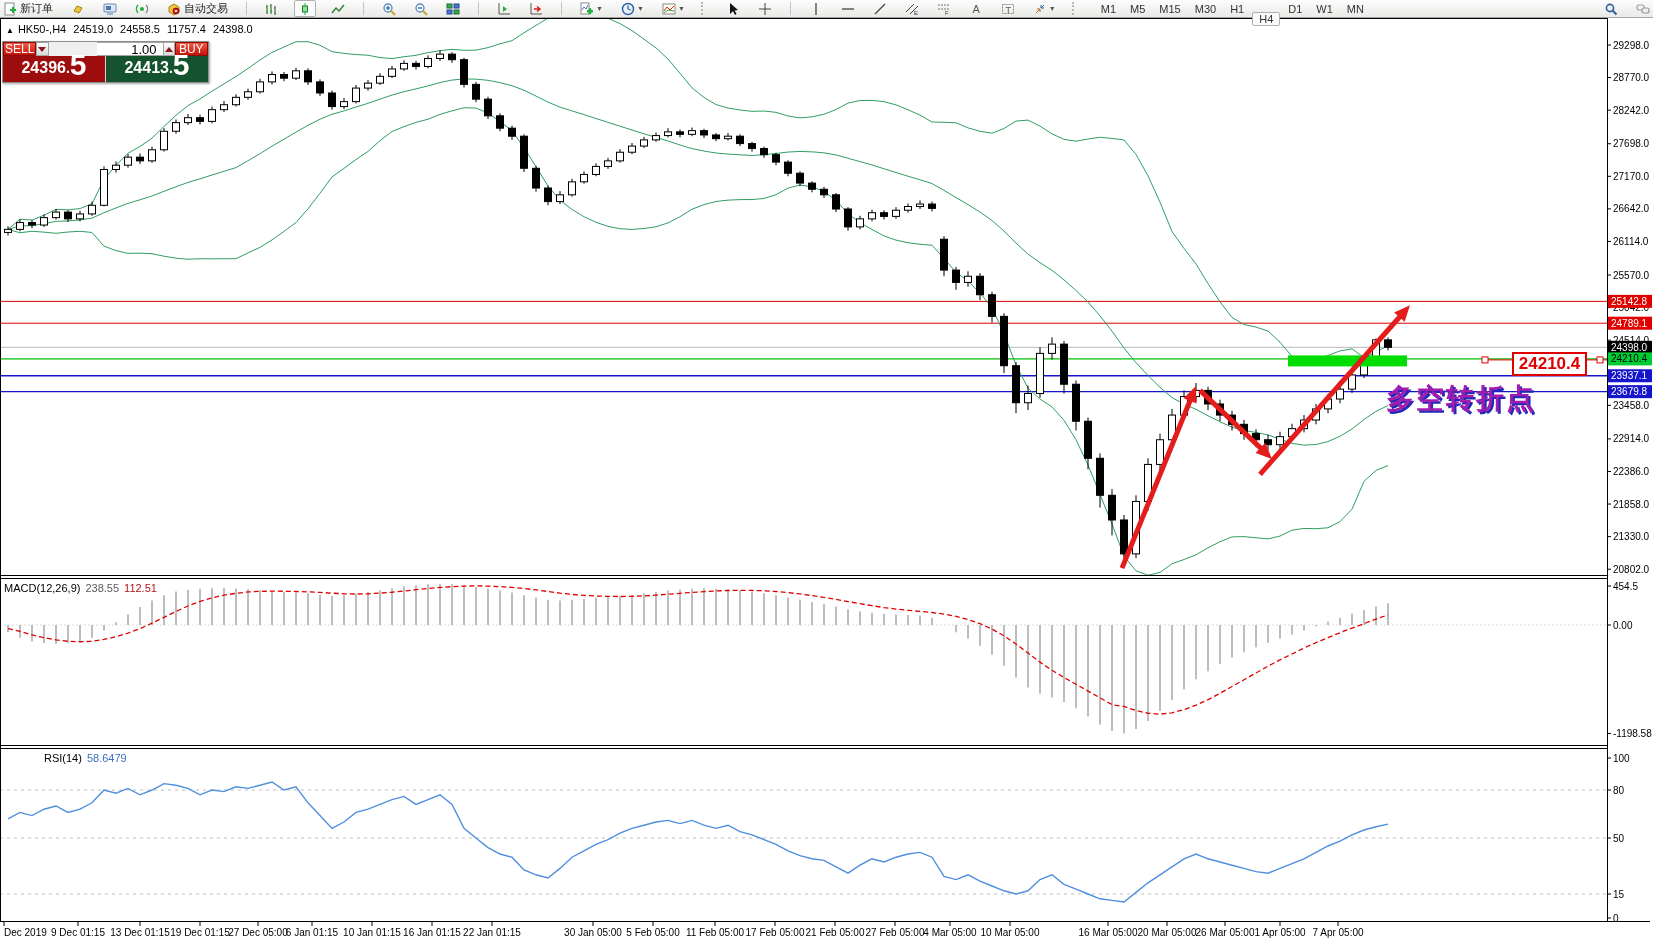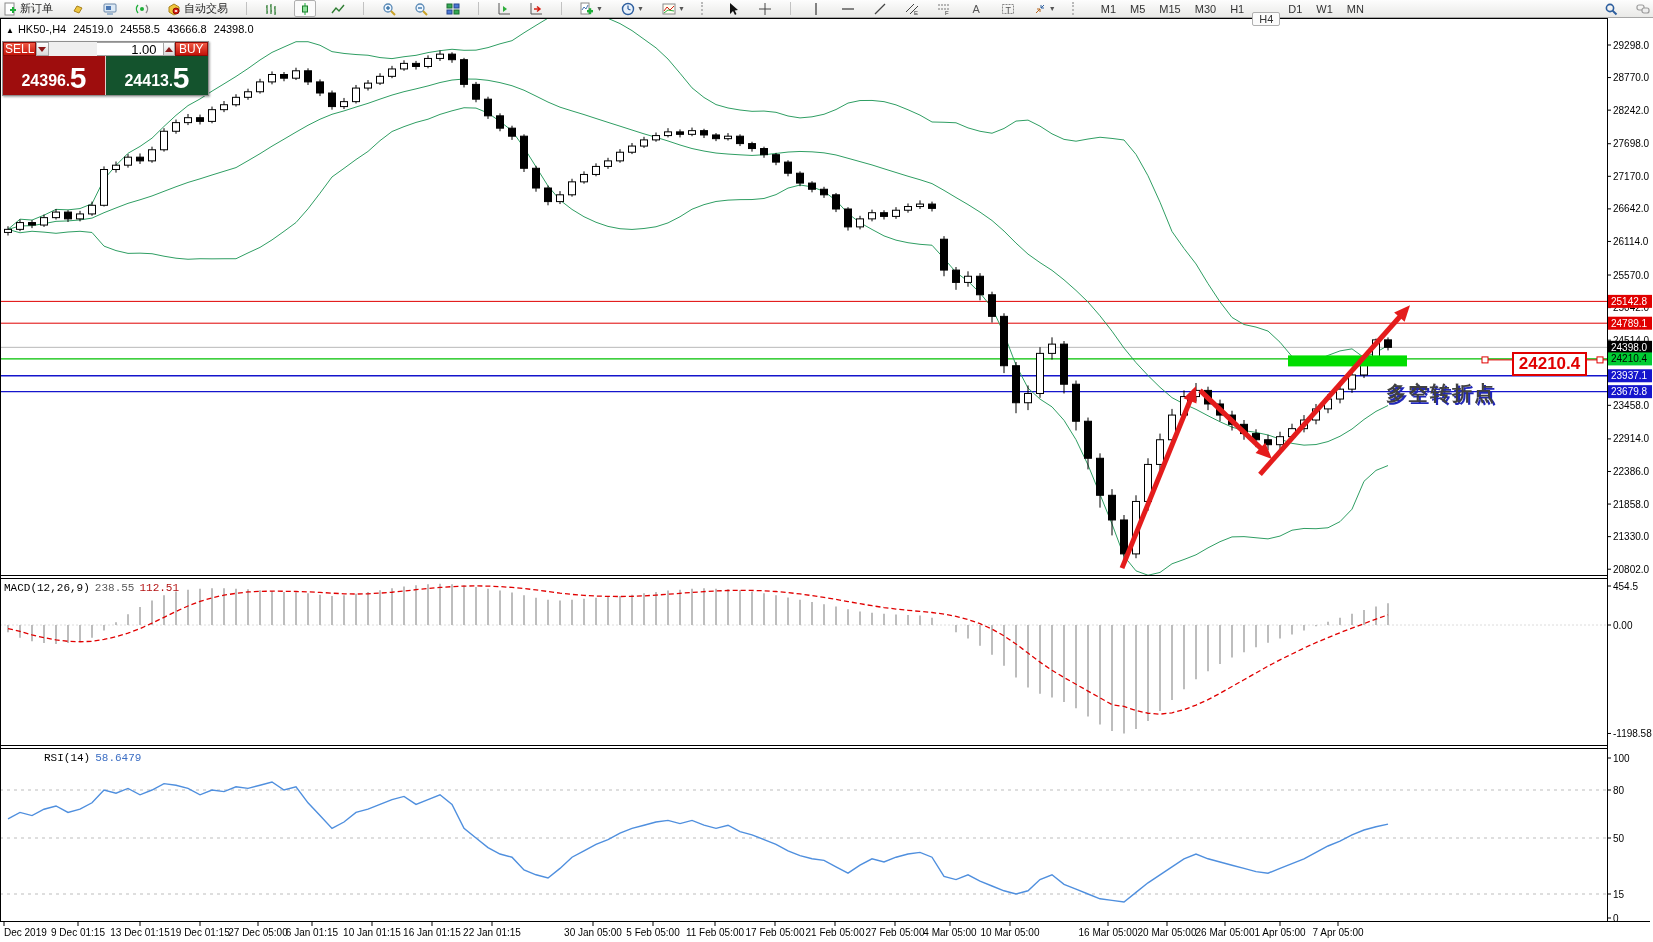--- a/index.html
+++ b/index.html
@@ -28,38 +28,38 @@
     background:#9e0d0d;box-shadow:1px 1px 2px rgba(0,0,0,.35);}
   .tp-row1{display:flex;height:14px;background:#efefef;}
   .tp-sell-btn,.tp-buy-btn{width:50px;color:#fff;font-size:12px;display:flex;align-items:center;justify-content:center;
     background:linear-gradient(#f05844,#c31309);border:1px solid #8d0a06;}
   .tp-spin{width:16px;background:linear-gradient(#ffffff,#d9d9d9);border:1px solid #a5a5a5;
     display:flex;align-items:center;justify-content:center;}
   .tri-down{width:0;height:0;border-left:4px solid transparent;border-right:4px solid transparent;border-top:5px solid #8d1a1a;}
   .tri-up{width:0;height:0;border-left:4px solid transparent;border-right:4px solid transparent;border-bottom:5px solid #8d1a1a;}
   .tp-vol{flex:1;width:60px;border:1px solid #a5a5a5;border-left:none;border-right:none;
     font-size:13px;text-align:right;padding:0 6px 0 0;color:#000;background:#fff;font-family:inherit;margin-left:48px;}
-  .tp-row2{display:flex;height:39px;border-radius:6px;}
+  .tp-row2{display:flex;height:26px;border-radius:6px;}
   .tp-price{flex:1;display:flex;align-items:flex-end;justify-content:center;color:#fff;padding-bottom:3px;}
   .tp-price-sell{background:#9e0d0d;border-right:1px solid #e9c9c9;}
   .tp-price-buy{background:#14532d;}
   .tp-main{font-size:16px;font-weight:bold;line-height:22px;}
   .tp-dot{font-size:14px;font-weight:bold;line-height:22px;}
   .tp-big{font-size:30px;font-weight:bold;line-height:28px;}
   
-  .ind-label{position:absolute;z-index:5;font-size:11px;color:#000;font-family:Liberation Mono, monospace;}
+  .ind-label{position:absolute;z-index:5;font-size:11px;color:#000;}
   .ind-label .v1{color:#5a5a5a;margin-left:5px;}
   .ind-label .v2{color:#b31212;margin-left:5px;}
   .ind-label .vr{color:#3d6fc4;margin-left:5px;}
   
   #price-box{position:absolute;left:1512px;top:352px;width:71px;height:20px;z-index:7;
     border:2px solid #e00000;background:#fff;color:#e00000;font-size:17px;font-weight:bold;
     display:flex;align-items:center;justify-content:center;}
-  #turning-point{position:absolute;left:1386px;top:380px;z-index:7;font-size:20px;font-weight:bold;
-    color:#404040;text-shadow:2px 2px 0 #2228b8;letter-spacing:2px;}
+  #turning-point{position:absolute;left:1386px;top:380px;z-index:7;font-size:28px;font-weight:bold;
+    color:#a21caf;text-shadow:2px 2px 0 #2228b8;letter-spacing:2px;}
 </style>
 </head>
 <body>
 
 <div id="stage">
 
   <svg id="chart-svg" width="1653" height="942">
       <rect x="0" y="18" width="1653" height="924" fill="#ffffff"></rect>
       <defs>
         <clipPath id="plotclip">
@@ -781,21 +781,21 @@
           <rect x="1" y="3" width="7" height="5" rx="2" fill="none" stroke="#9a9a9a" stroke-width="1.2"></rect>
           <rect x="6" y="6" width="7" height="5" rx="2" fill="#eee" stroke="#9a9a9a" stroke-width="1.2"></rect>
         </svg>
     </div>
   </div>
 
   <div id="symbol-info">
     <span class="mk">▲</span><span>HK50-,H4</span>
     <span>24519.0</span>
     <span>24558.5</span>
-    <span>43666.8</span>
+    <span>11757.4</span>
     <span>24398.0</span>
   </div>
 
   <div id="trade-panel">
     <div class="tp-row1">
       <div class="tp-sell-btn">SELL</div>
       <div class="tp-spin">
           <span class="tri-down"></span>
         </div>
       <input class="tp-vol" value="1.00" style="">

